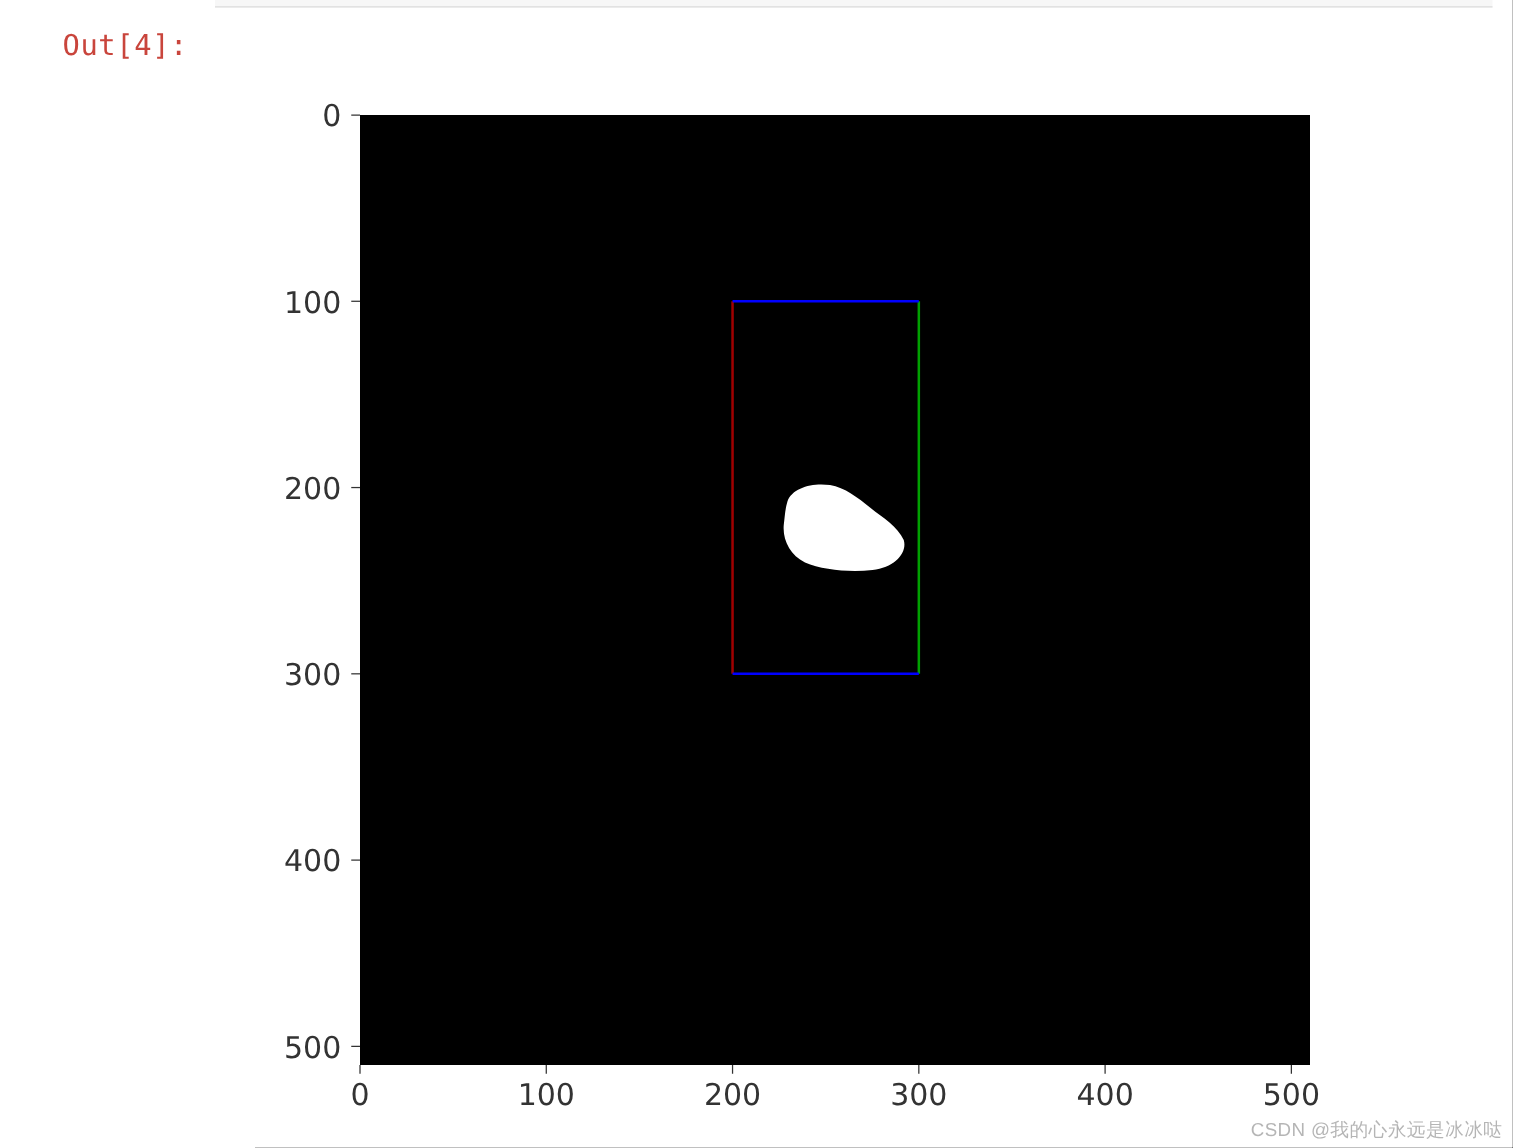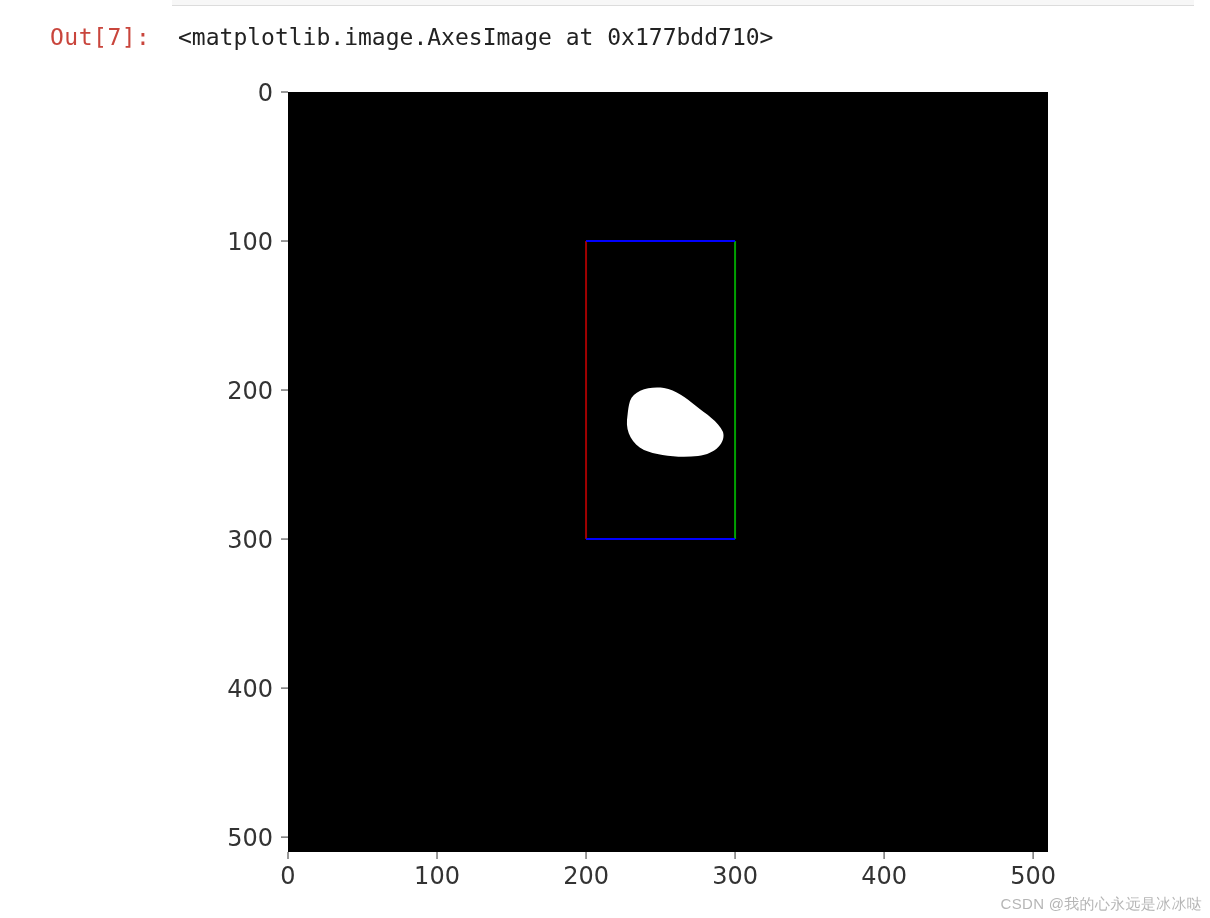--- a/index.html
+++ b/index.html
@@ -71,23 +71,22 @@
     margin-top: 21px;
   }
 </style>
 </head>
 <body>
 
 <div class="page">
 
   <div class="top-hr"></div>
 
-  <div class="out-label">Out[7]:</div>
+  <div class="out-label">Out[4]:</div>
 
-  <div class="repr-text">&lt;matplotlib.image.AxesImage at 0x177bdd710&gt;</div>
 
   <div class="plot-wrap">
 
     <svg class="plot" viewBox="0 0 890 830">
 
       <rect x="110" y="20" width="760" height="760" fill="#000000"></rect>
 
       <g>
 
         <path d="

